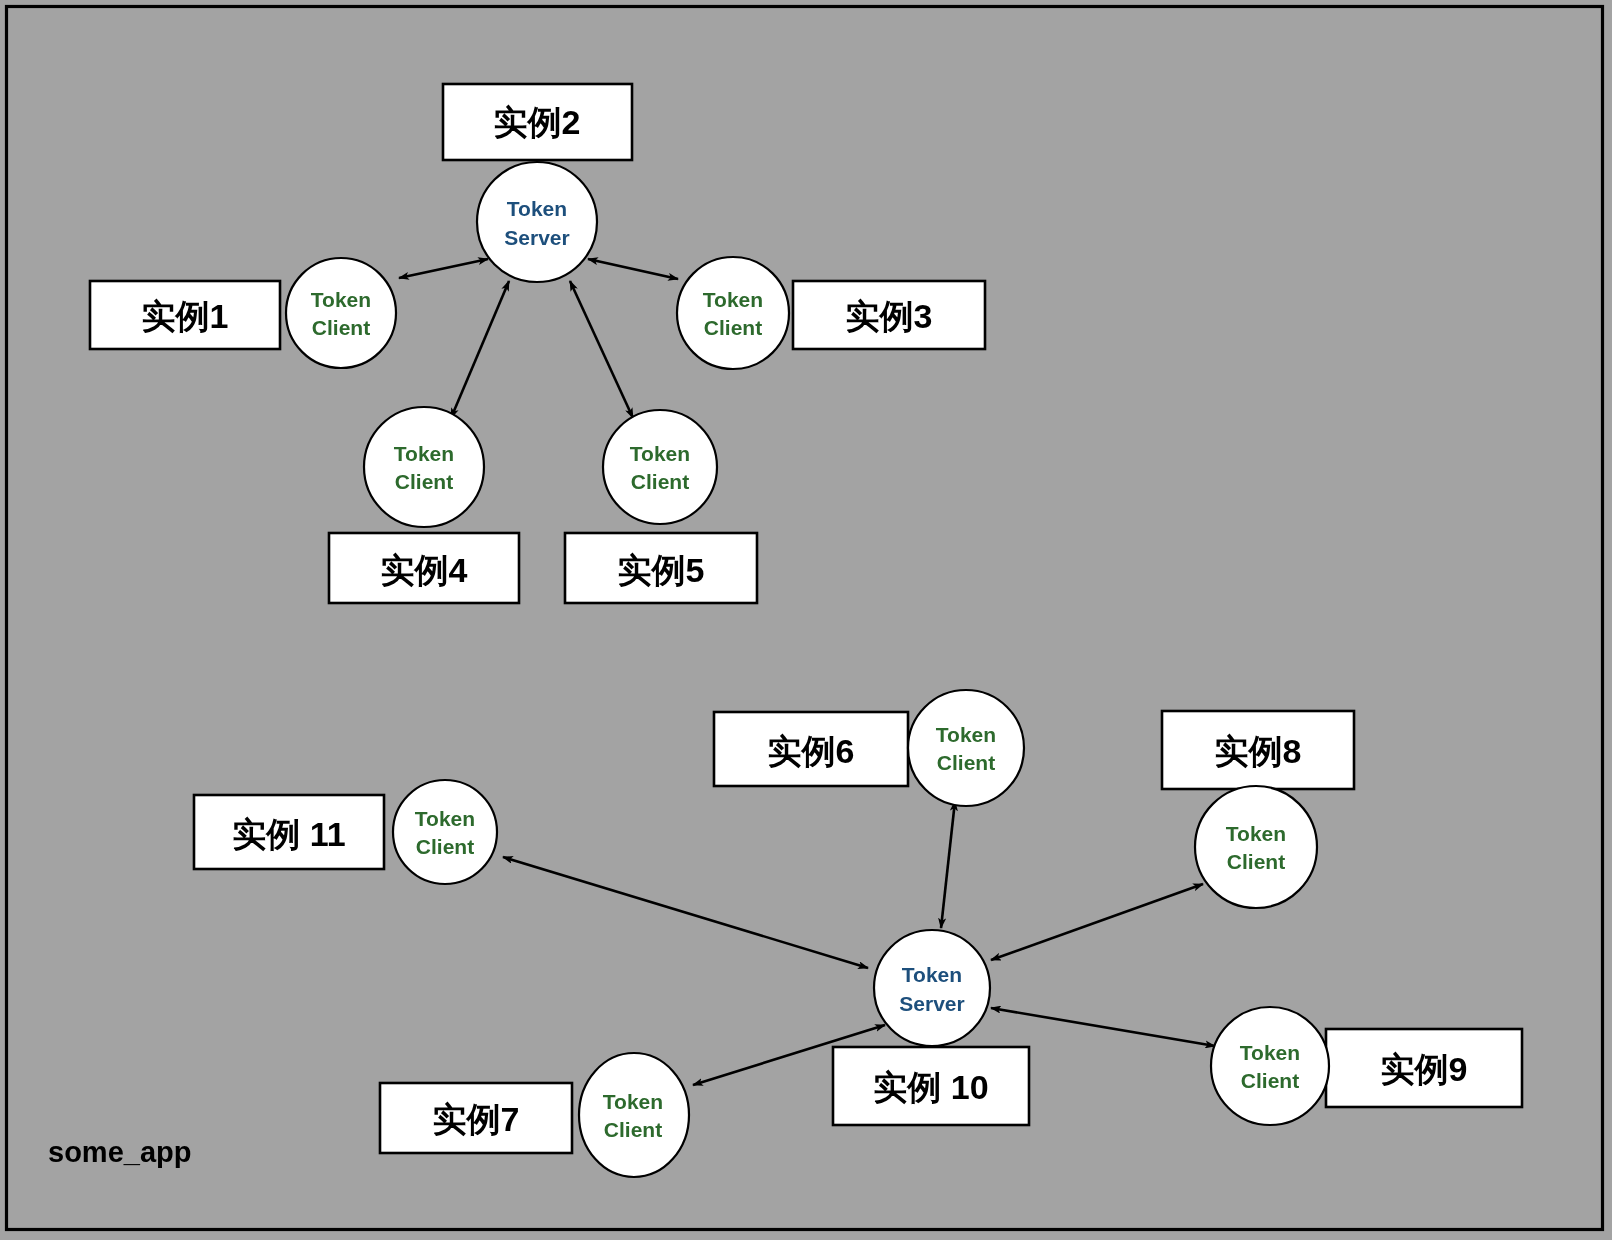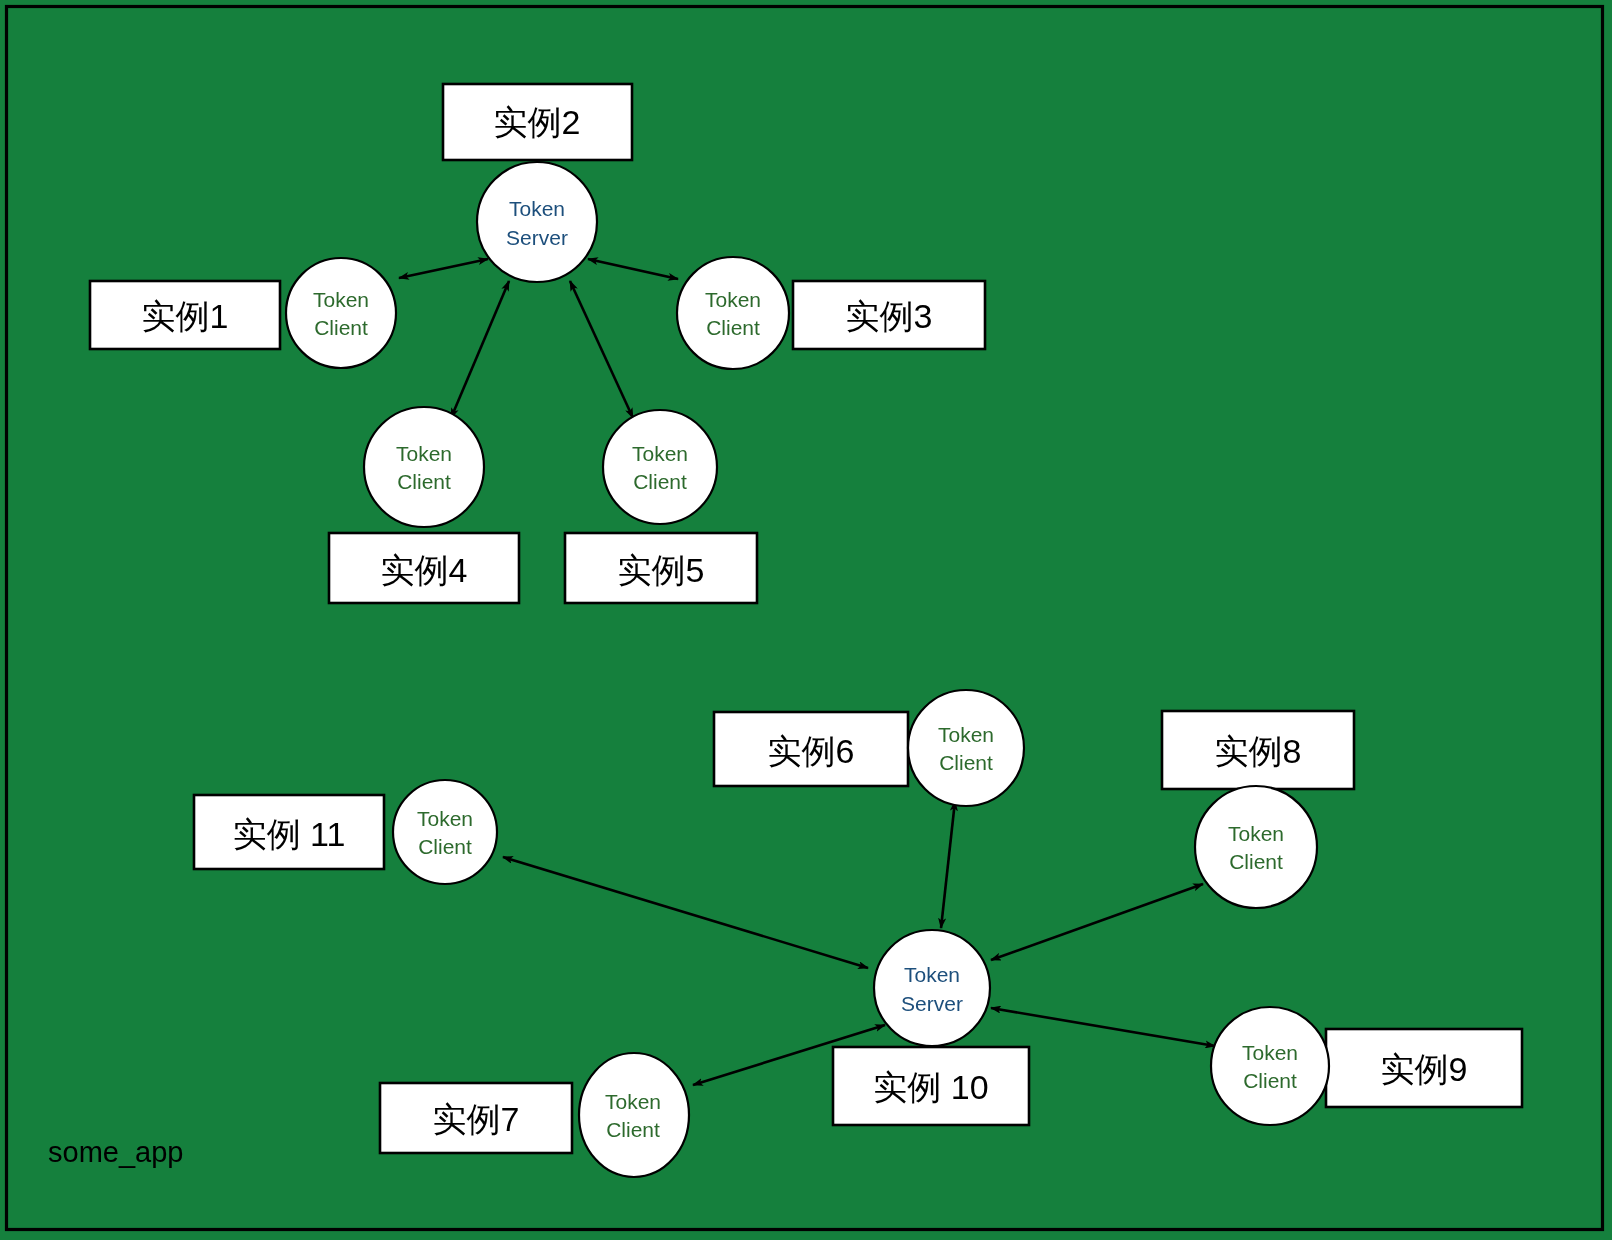--- a/index.html
+++ b/index.html
@@ -7,22 +7,23 @@
     padding: 0;
     background: #ffffff;
   }
   body {
     font-family: "Liberation Sans", "DejaVu Sans", sans-serif;
   }
   #canvas {
     position: relative;
     width: 1612px;
     height: 1240px;
-    background: #15803d;
+    background: #a3a3a3;
     overflow: hidden;
+    font-weight: bold;
   }
   #diagram-svg {
     position: absolute;
     left: 0;
     top: 0;
     width: 1612px;
     height: 1240px;
   }
   .node-label {
     font-family: "Liberation Sans", "DejaVu Sans", sans-serif;

